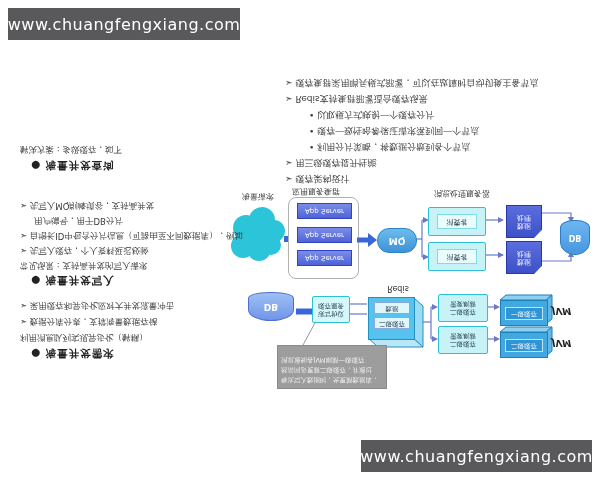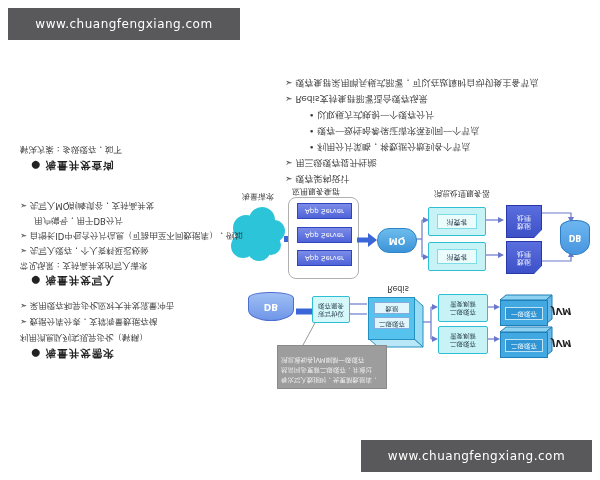--- a/index.html
+++ b/index.html
@@ -1,21 +1,21 @@
 <!DOCTYPE html>
 <html><head>
 <meta charset="utf-8">
 <style>
   html,body{margin:0;padding:0;background:#fff;}
   #stage{position:relative;width:600px;height:480px;background:#ffffff;overflow:hidden;
          font-family:"DejaVu Sans","Liberation Sans",sans-serif;}
   .abs{position:absolute;}
   .mir{transform:scaleY(-1);} 
   .wm{position:absolute;background:#59595b;color:#fff;display:flex;align-items:center;justify-content:center;
-      font-size:12px;letter-spacing:0.5px;z-index:50;}
+      font-size:16px;letter-spacing:0.5px;z-index:50;}
   .txtblock{line-height:16px;font-size:9px;color:#3a3a3a;white-space:nowrap;}
   .txtblock div{height:16px;}
   .s2block div{height:15px;}
   .s2block{line-height:15px;font-size:8.5px;}
   .lc{font-size:8.5px;color:#3a3a3a;white-space:nowrap;}
   .hd{font-weight:bold;font-size:10.5px;color:#222;padding-left:13px;letter-spacing:1px;}
   .intro{padding-left:2px;}
   .blt{padding-left:2px;}
   .sub{padding-left:26px;}
   .cont{padding-left:16px;}

